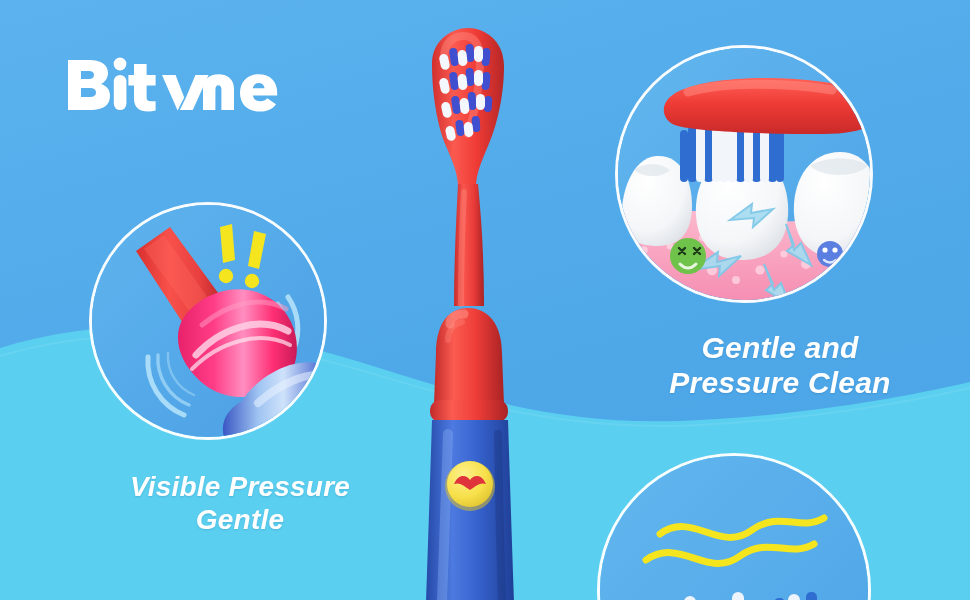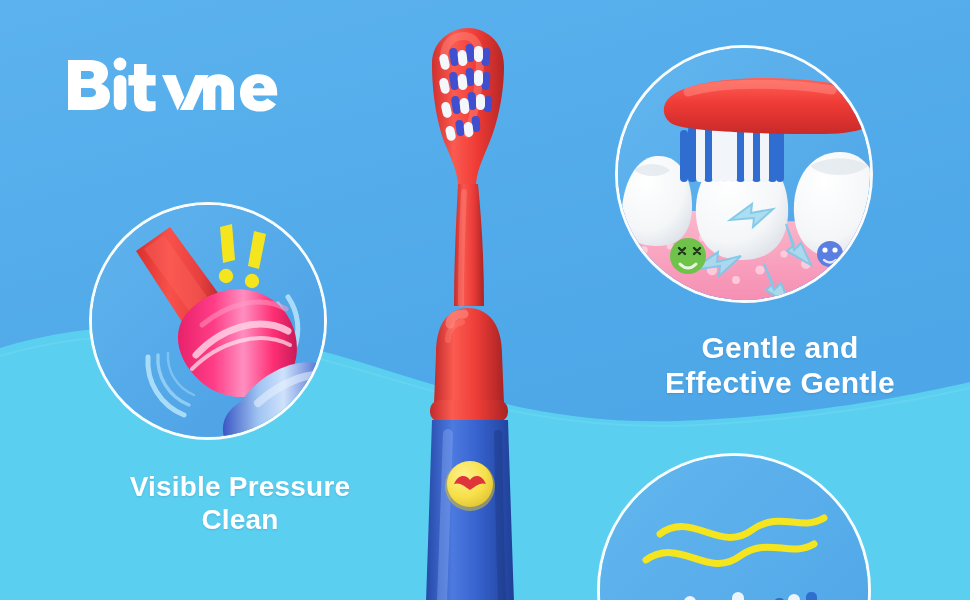--- a/index.html
+++ b/index.html
@@ -12,21 +12,21 @@
 
   
   .bg-base{position:absolute;inset:0;background:linear-gradient(165deg,#5bb2ee 0%,#4fa8e8 55%,#4aa4e6 100%);}
   .bg-wave{position:absolute;left:0;bottom:0;width:970px;height:330px;}
 
   
   .logo{position:absolute;left:62px;top:54px;width:230px;height:62px;}
 
   
   .caption{position:absolute;color:#ffffff;font-weight:bold;line-height:1.18;text-align:center;
-           letter-spacing:.2px;text-shadow:0 1px 2px rgba(20,70,120,.18);}
+           letter-spacing:.2px;text-shadow:0 1px 2px rgba(20,70,120,.18);font-style:italic;}
   #cap-pressure{left:60px;top:470px;width:360px;font-size:28px;}
   #cap-clean{left:615px;top:330px;width:330px;font-size:30px;}
 
   
   .inset{position:absolute;border-radius:50%;overflow:hidden;box-shadow:0 0 0 3px rgba(255,255,255,.96);}
   #inset-pressure{left:92px;top:205px;width:232px;height:232px;}
   #inset-clean{left:618px;top:48px;width:252px;height:252px;}
   #inset-bristles{left:600px;top:456px;width:268px;height:268px;}
 
   .inset svg{display:block;width:100%;height:100%;}
@@ -364,21 +364,21 @@
       <g>
         <circle cx="78" cy="462" r="25" fill="#d8bd2b" opacity=".55"></circle>
         <circle cx="78" cy="460" r="23" fill="url(#mg-btn)"></circle>
         <path d="M62,460 C66,450 74,450 78,456 C82,450 90,450 94,460 C88,458 84,462 78,466 C72,462 68,458 62,460 Z" fill="#e0343c"></path>
       </g>
     </svg>
   </div>
 
   <div class="caption" id="cap-pressure">
     <div>Visible Pressure</div>
-    <div>Clean</div>
+    <div>Gentle</div>
   </div>
 
   <div class="caption" id="cap-clean">
     <div>Gentle and</div>
-    <div>Effective Gentle</div>
+    <div>Pressure Clean</div>
   </div>
 
 </div>
 
 </body></html>

